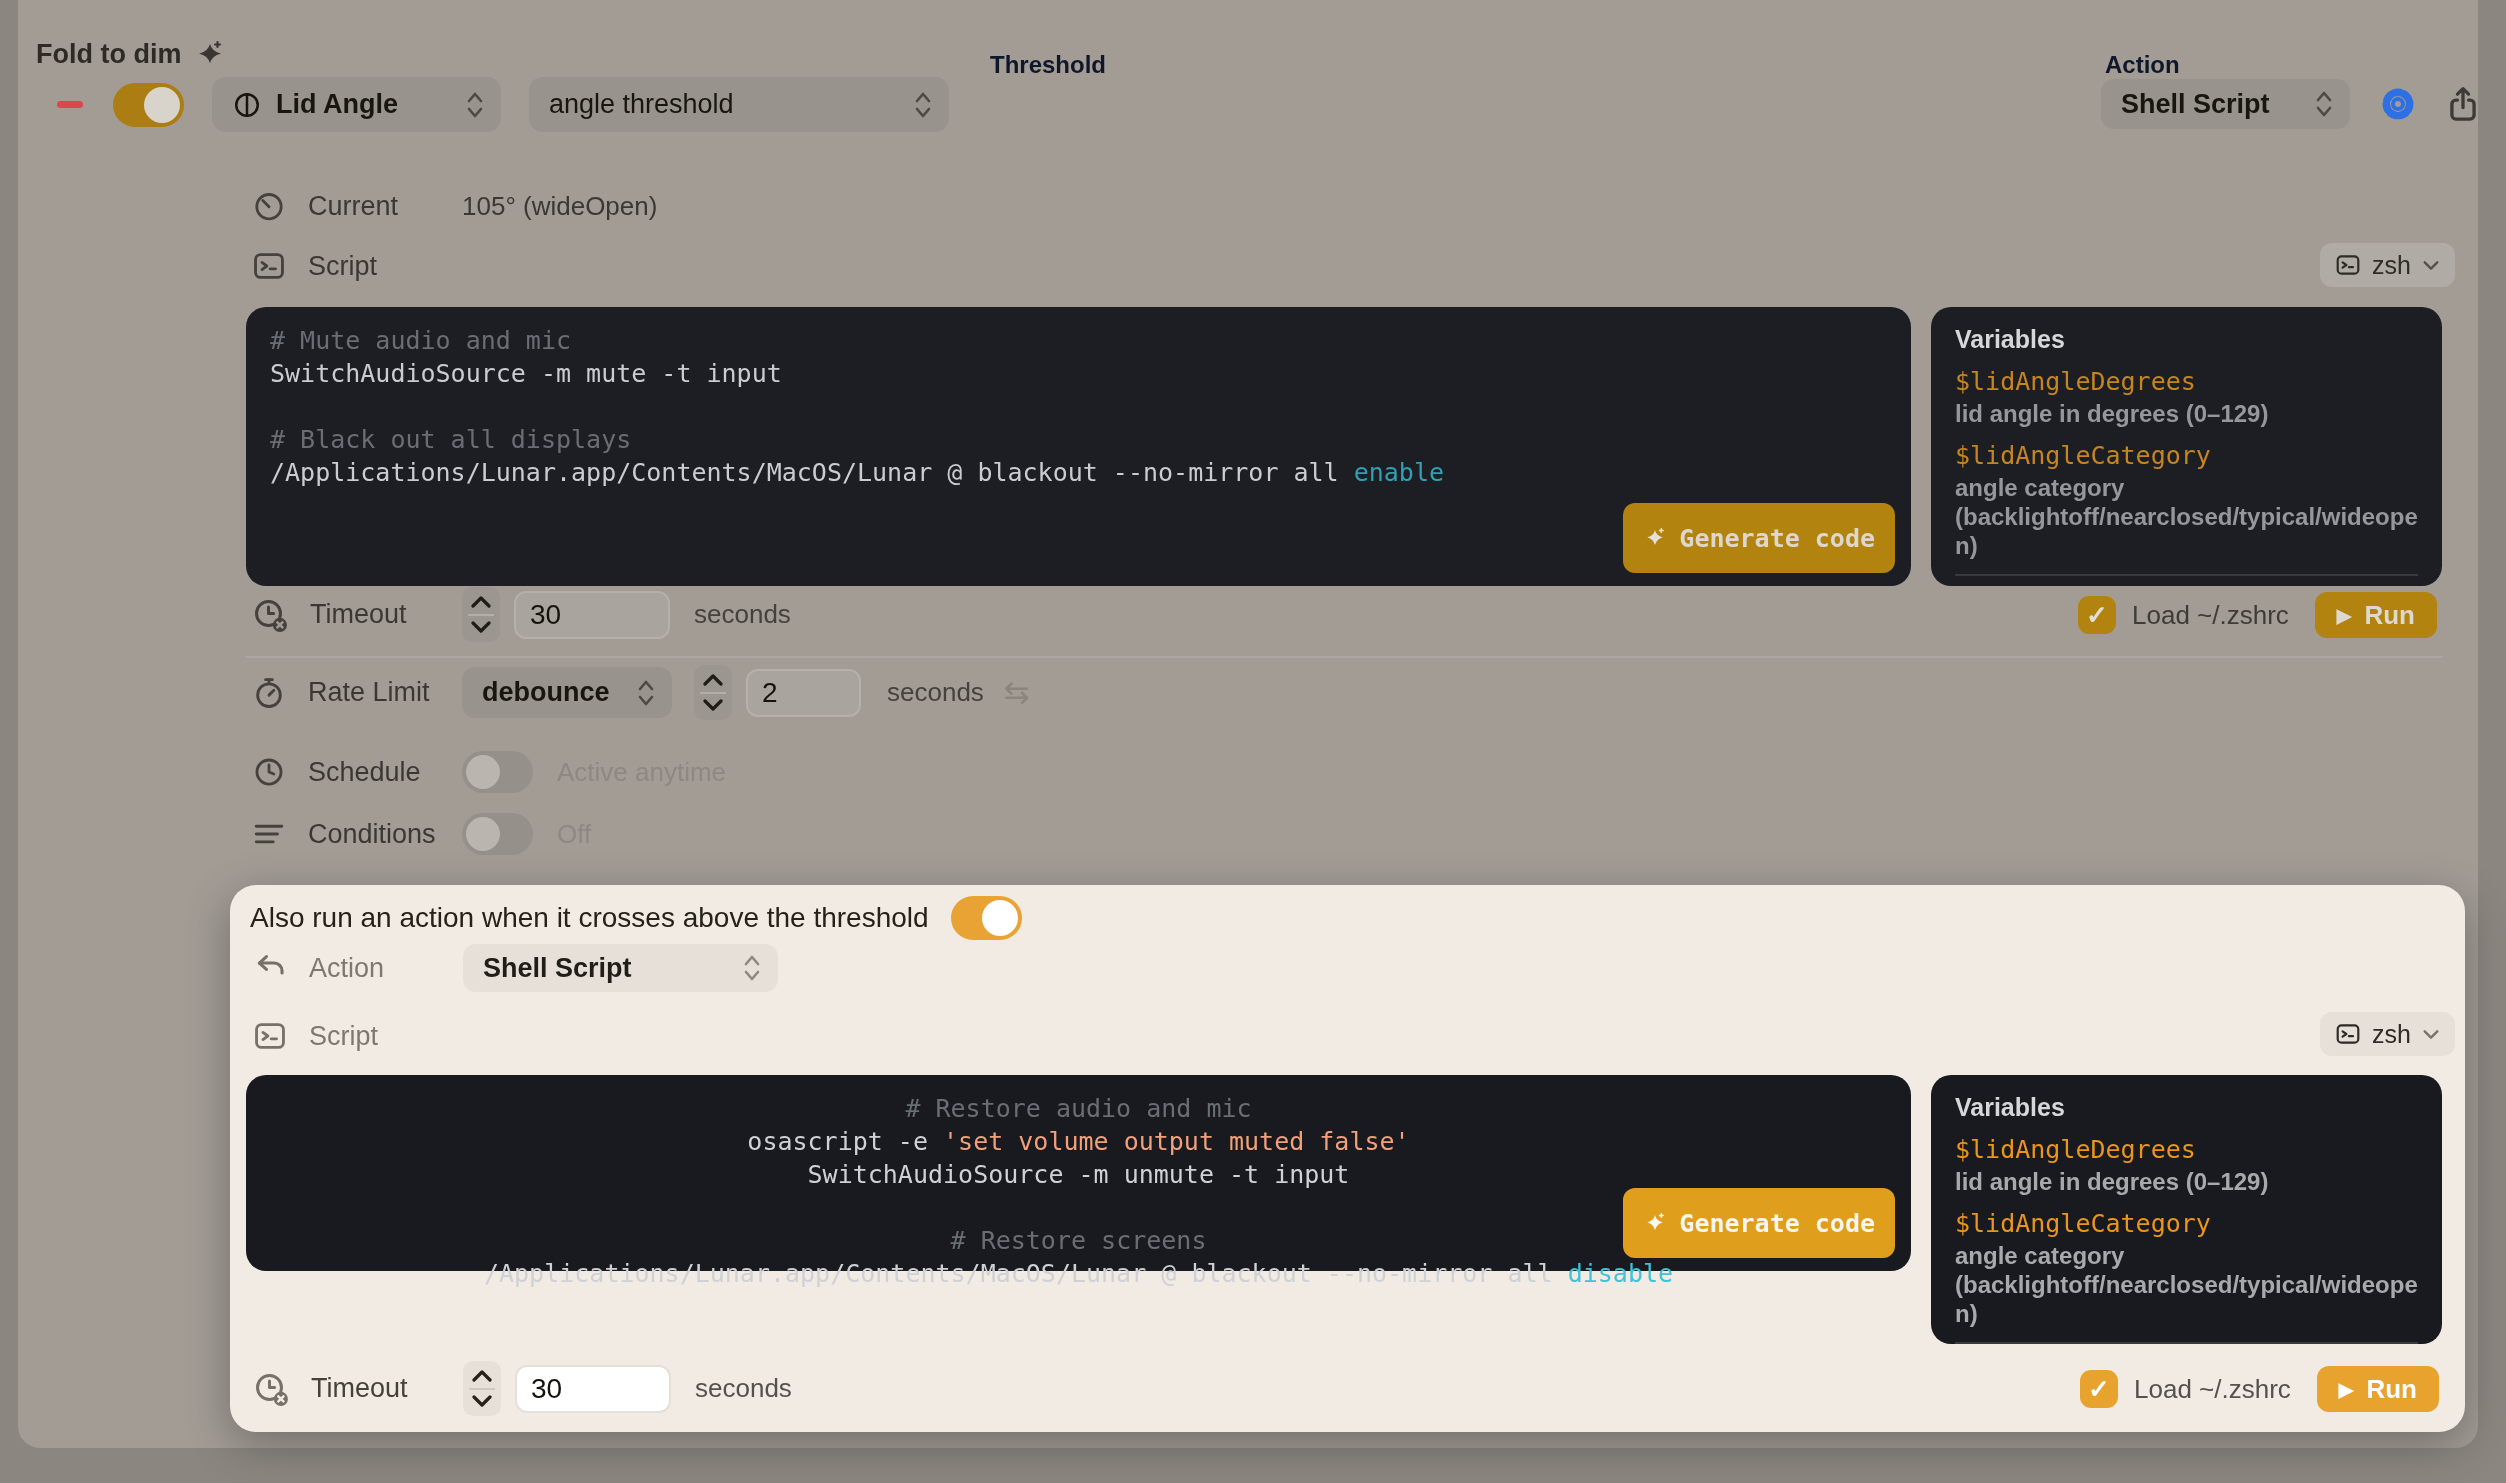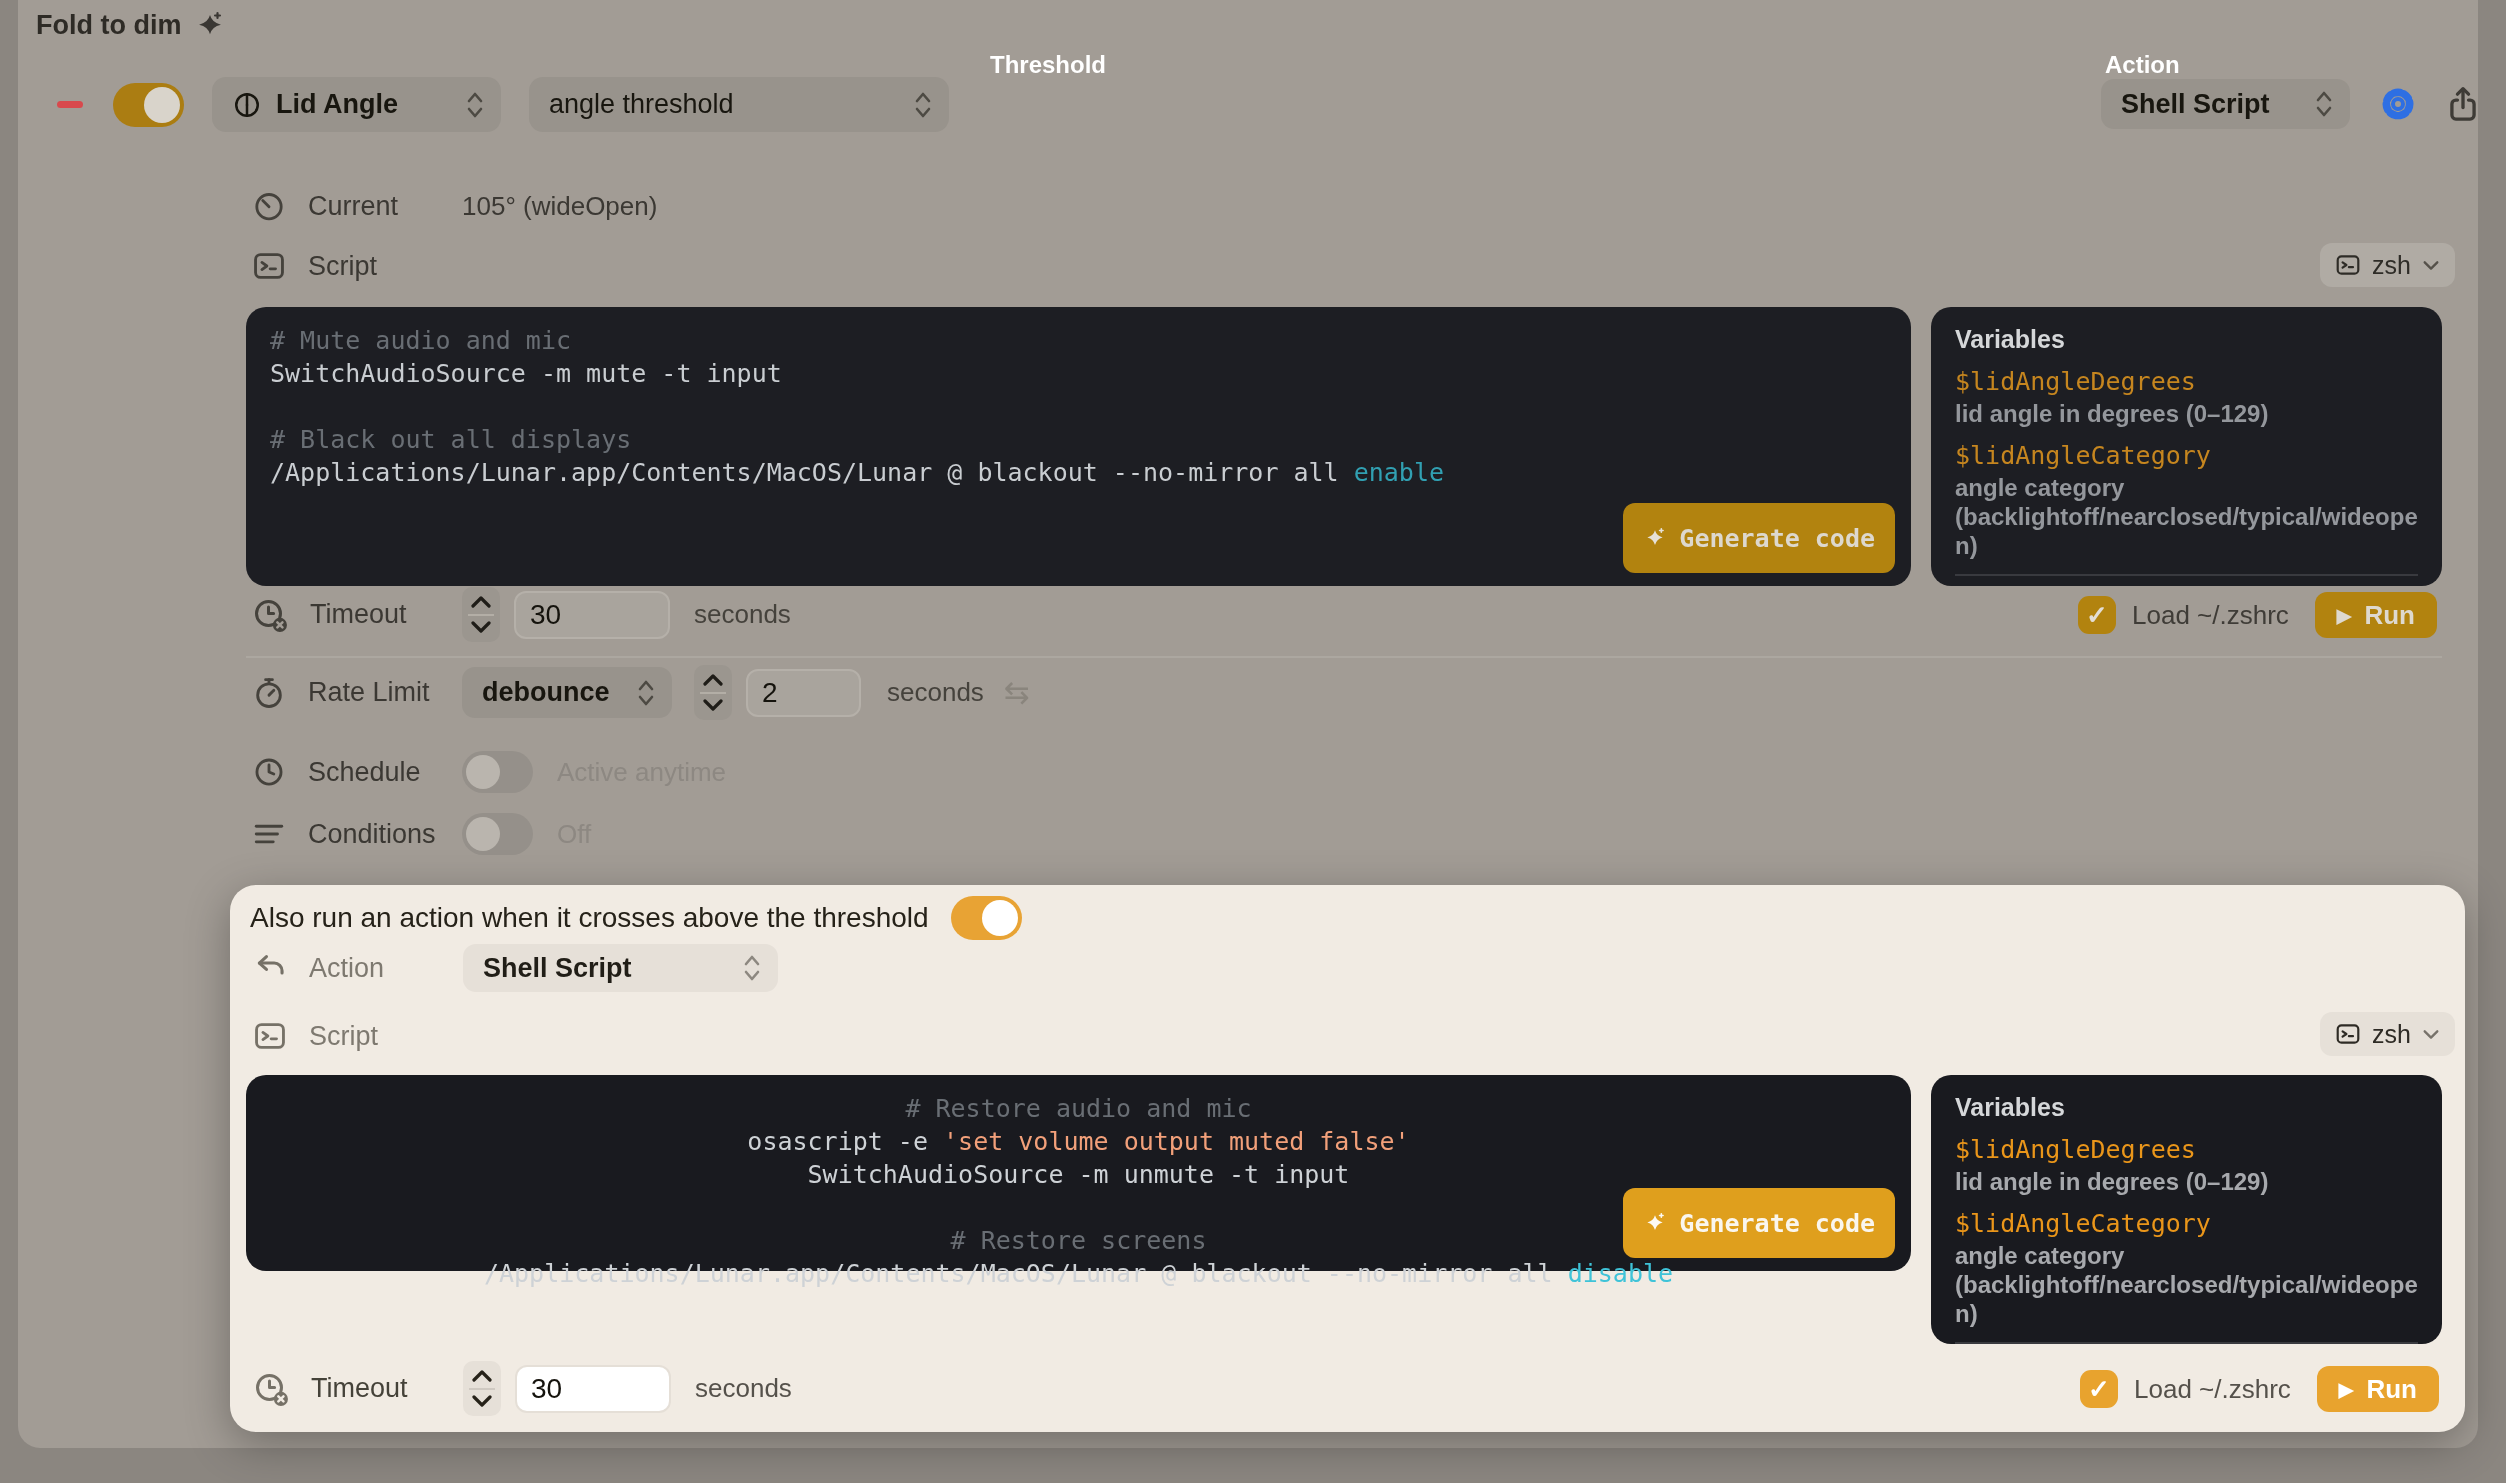--- a/index.html
+++ b/index.html
@@ -3,21 +3,21 @@
 <meta charset="utf-8">
 <style>
   html,body{margin:0;padding:0;}
   .screen{position:relative;width:2507px;height:1483px;background:#8b8680;overflow:hidden;
           font-family:"Liberation Sans",sans-serif;-webkit-font-smoothing:antialiased;}
   .abs{position:absolute;}
   .row{display:flex;align-items:center;}
 
   .bg-main{left:18px;top:0;width:2460px;height:1448px;background:#a29c95;border-radius:0 0 22px 22px;}
 
-  .page-title{font-size:27px;font-weight:700;color:#2e2b26;display:flex;align-items:center;gap:14px;}
+  .page-title{font-size:27px;font-weight:700;color:#2e2b26;display:flex;align-items:center;gap:14px;margin-top:29px;}
 
   
   .minus-bar{width:26px;height:7px;border-radius:4px;background:#d8494d;}
   .tog{position:relative;border-radius:23px;flex:none;}
   .tog .knob{position:absolute;top:4px;border-radius:50%;}
   .tog-on-dim{width:71px;height:44px;background:#ab7d12;}
   .tog-on-dim .knob{right:4px;width:36px;height:36px;background:#d9d4cb;}
   .tog-on-bright{width:71px;height:44px;background:#e8a334;}
   .tog-on-bright .knob{right:4px;width:36px;height:36px;background:#ffffff;}
   .tog-off{width:71px;height:42px;background:#95908a;}
@@ -25,21 +25,21 @@
 
   .sel{display:flex;align-items:center;background:#98938c;border-radius:14px;box-sizing:border-box;
        padding:0 16px 0 20px;color:#18160f;}
   .sel .txt{font-size:27px;white-space:nowrap;}
   .sel .updown{margin-left:auto;color:#4d4a43;}
   .sel-card{background:#e6e0d8;color:#211e17;}
   .sel-card .updown{color:#8d8880;}
   .bold{font-weight:700;}
   .semi{font-weight:600;}
 
-  .mini-lbl{font-size:24px;font-weight:600;color:#ffffff;}
+  .mini-lbl{font-size:24px;font-weight:600;color:#0f172a;}
 
   .inp{background:#a9a49d;border:2px solid #b5b0a9;border-radius:12px;height:48px;box-sizing:border-box;
        padding:0 14px;font-size:28px;color:#15130d;font-family:"Liberation Sans",sans-serif;}
   .inp-white{background:#ffffff;border-color:#e5dfd7;}
 
   .deg{font-size:26px;color:#55524b;margin:0 14px;}
 
   svg.ic{display:block;}
   svg.ic *{fill:none;stroke:currentColor;stroke-width:2;stroke-linecap:round;stroke-linejoin:round;}
   svg.ic .fillme{fill:currentColor;stroke:none;}

